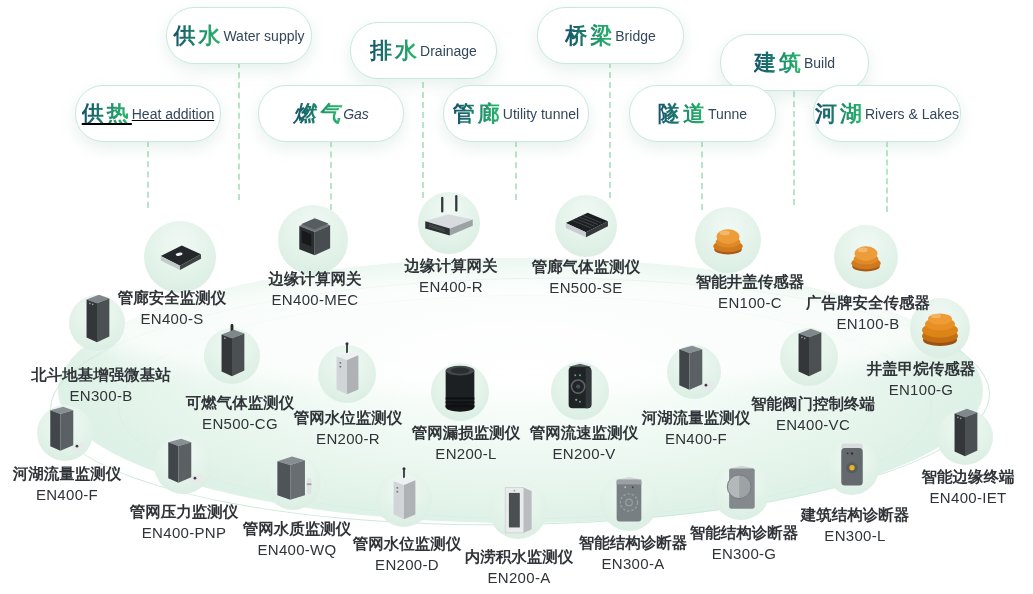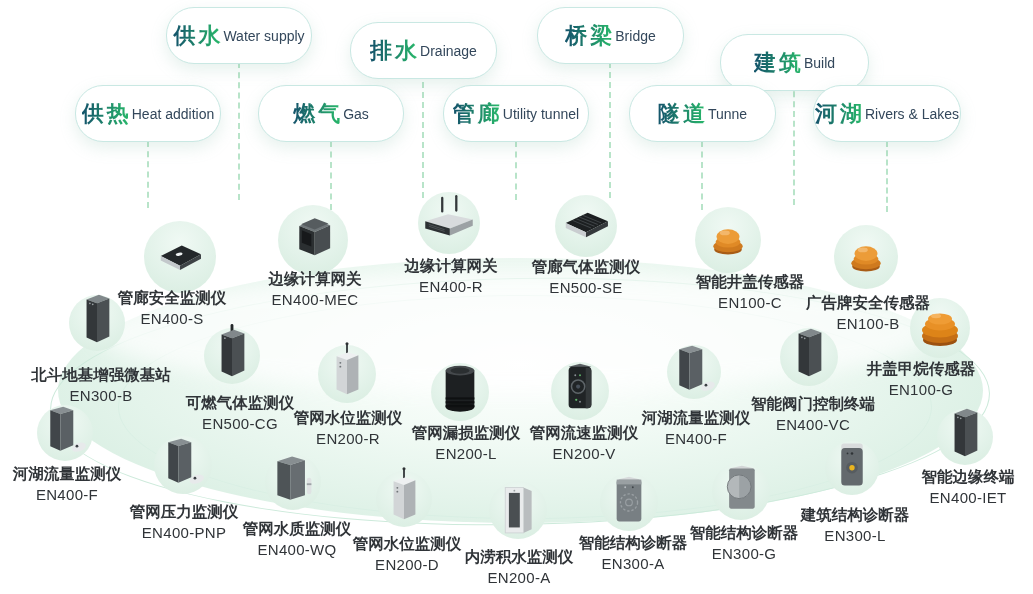--- a/index.html
+++ b/index.html
@@ -62,25 +62,25 @@
         <div class="en">Drainage</div>
       </div>
       <div class="bubble" style="left: 537px; top: 7px; width: 145px;">
         <div class="zh">桥梁</div>
         <div class="en">Bridge</div>
       </div>
       <div class="bubble" style="left: 720px; top: 7px; width: 147px; margin-top: 27px;">
         <div class="zh">建筑</div>
         <div class="en">Build</div>
       </div>
-      <div class="bubble" style="left: 75px; top: 85px; width: 144px;">
+      <div class="bubble" style="left: 75px; top: 85px; width: 144px; text-decoration: underline;">
         <div class="zh">供热</div>
         <div class="en">Heat addition</div>
       </div>
-      <div class="bubble" style="left: 258px; top: 85px; width: 144px;">
+      <div class="bubble" style="left: 258px; top: 85px; width: 144px; font-style: italic;">
         <div class="zh">燃气</div>
         <div class="en">Gas</div>
       </div>
       <div class="bubble" style="left: 443px; top: 85px; width: 144px;">
         <div class="zh">管廊</div>
         <div class="en">Utility tunnel</div>
       </div>
       <div class="bubble" style="left: 629px; top: 85px; width: 145px;">
         <div class="zh">隧道</div>
         <div class="en">Tunne</div>

